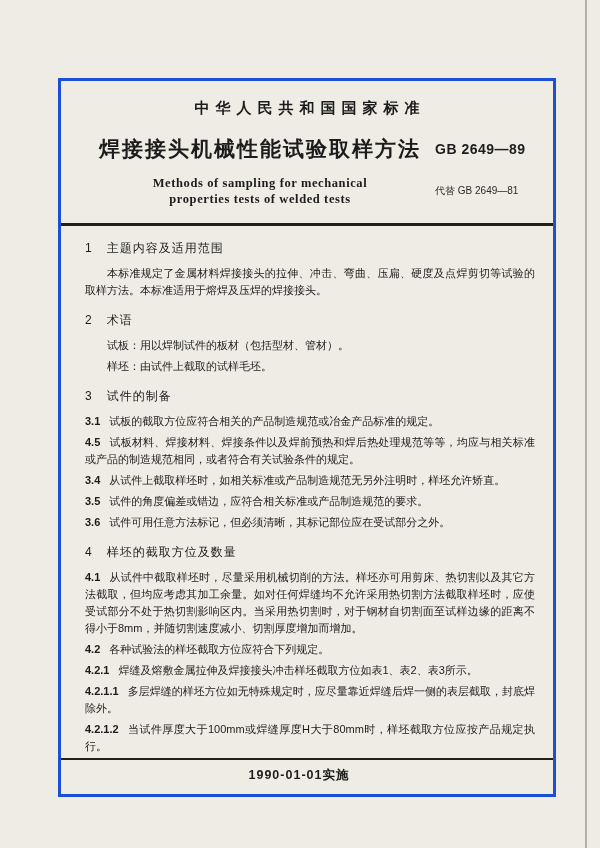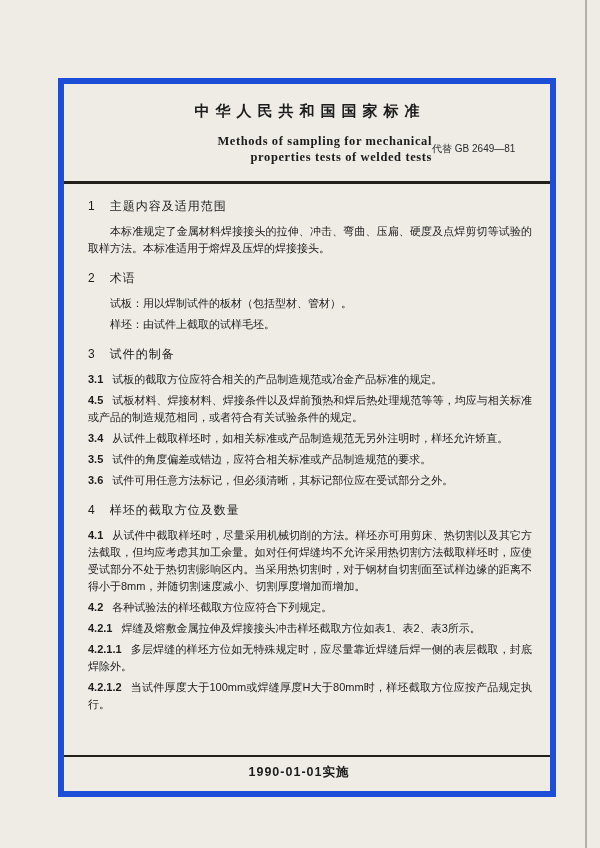--- a/index.html
+++ b/index.html
@@ -10,38 +10,38 @@
     background:#efece6;
     color:#1c1c1c;
     font-family:"Liberation Sans","DejaVu Sans",sans-serif;
   }
   .scan-edge {
     position:absolute; top:0; right:13px; width:2px; height:100%;
     background:rgba(70,65,60,.35);
   }
   .frame {
     position:absolute; left:58px; top:78px; width:498px; height:719px;
-    border:6px solid #1d4ed8;
+    border:3px solid #1d4ed8;
     padding:0 18px 0 24px;
     background:transparent;
   }
   
   .country {
     margin-top:18px; text-align:center;
     font-weight:bold; font-size:15px; letter-spacing:6px;
   }
   .title-row { display:flex; align-items:center; margin-top:17px; }
   .title-cn {
     flex:1; text-align:center; font-weight:bold;
     font-size:21px; letter-spacing:2px;
   }
   .std-no { width:100px; font-weight:bold; font-size:14px; letter-spacing:.5px; }
   .en-row { display:flex; align-items:center; margin-top:12px; }
   .title-en {
-    flex:1; text-align:right; font-weight:bold;
+    flex:1; text-align:center; font-weight:bold;
     font-family:"Liberation Serif","DejaVu Serif",serif;
     font-size:12.5px; line-height:16px; letter-spacing:.6px;
   }
   .replaces { width:100px; font-size:10px; color:#2a2a2a; }
   .head-rule {
     border:none; border-top:3px solid #23201c;
     margin:16px -18px 0 -24px;
   }
   
   .doc-body { margin-top:14px; font-size:11px; line-height:17px; }
@@ -66,20 +66,24 @@
 </head>
 <body>
 
 <div class="scan-edge"></div>
 
 <div class="frame">
 
   <div>
     <div class="country">中华人民共和国国家标准</div>
 
+    <div class="title-row">
+      <div class="title-cn">焊接接头机械性能试验取样方法</div>
+      <div class="std-no">GB 2649—89</div>
+    </div>
 
     <div class="en-row">
       <div class="title-en">
         <div>Methods of sampling for mechanical</div>
         <div>properties tests of welded tests</div>
       </div>
       <div class="replaces">代替 GB 2649—81</div>
     </div>
 
     <hr class="head-rule">

